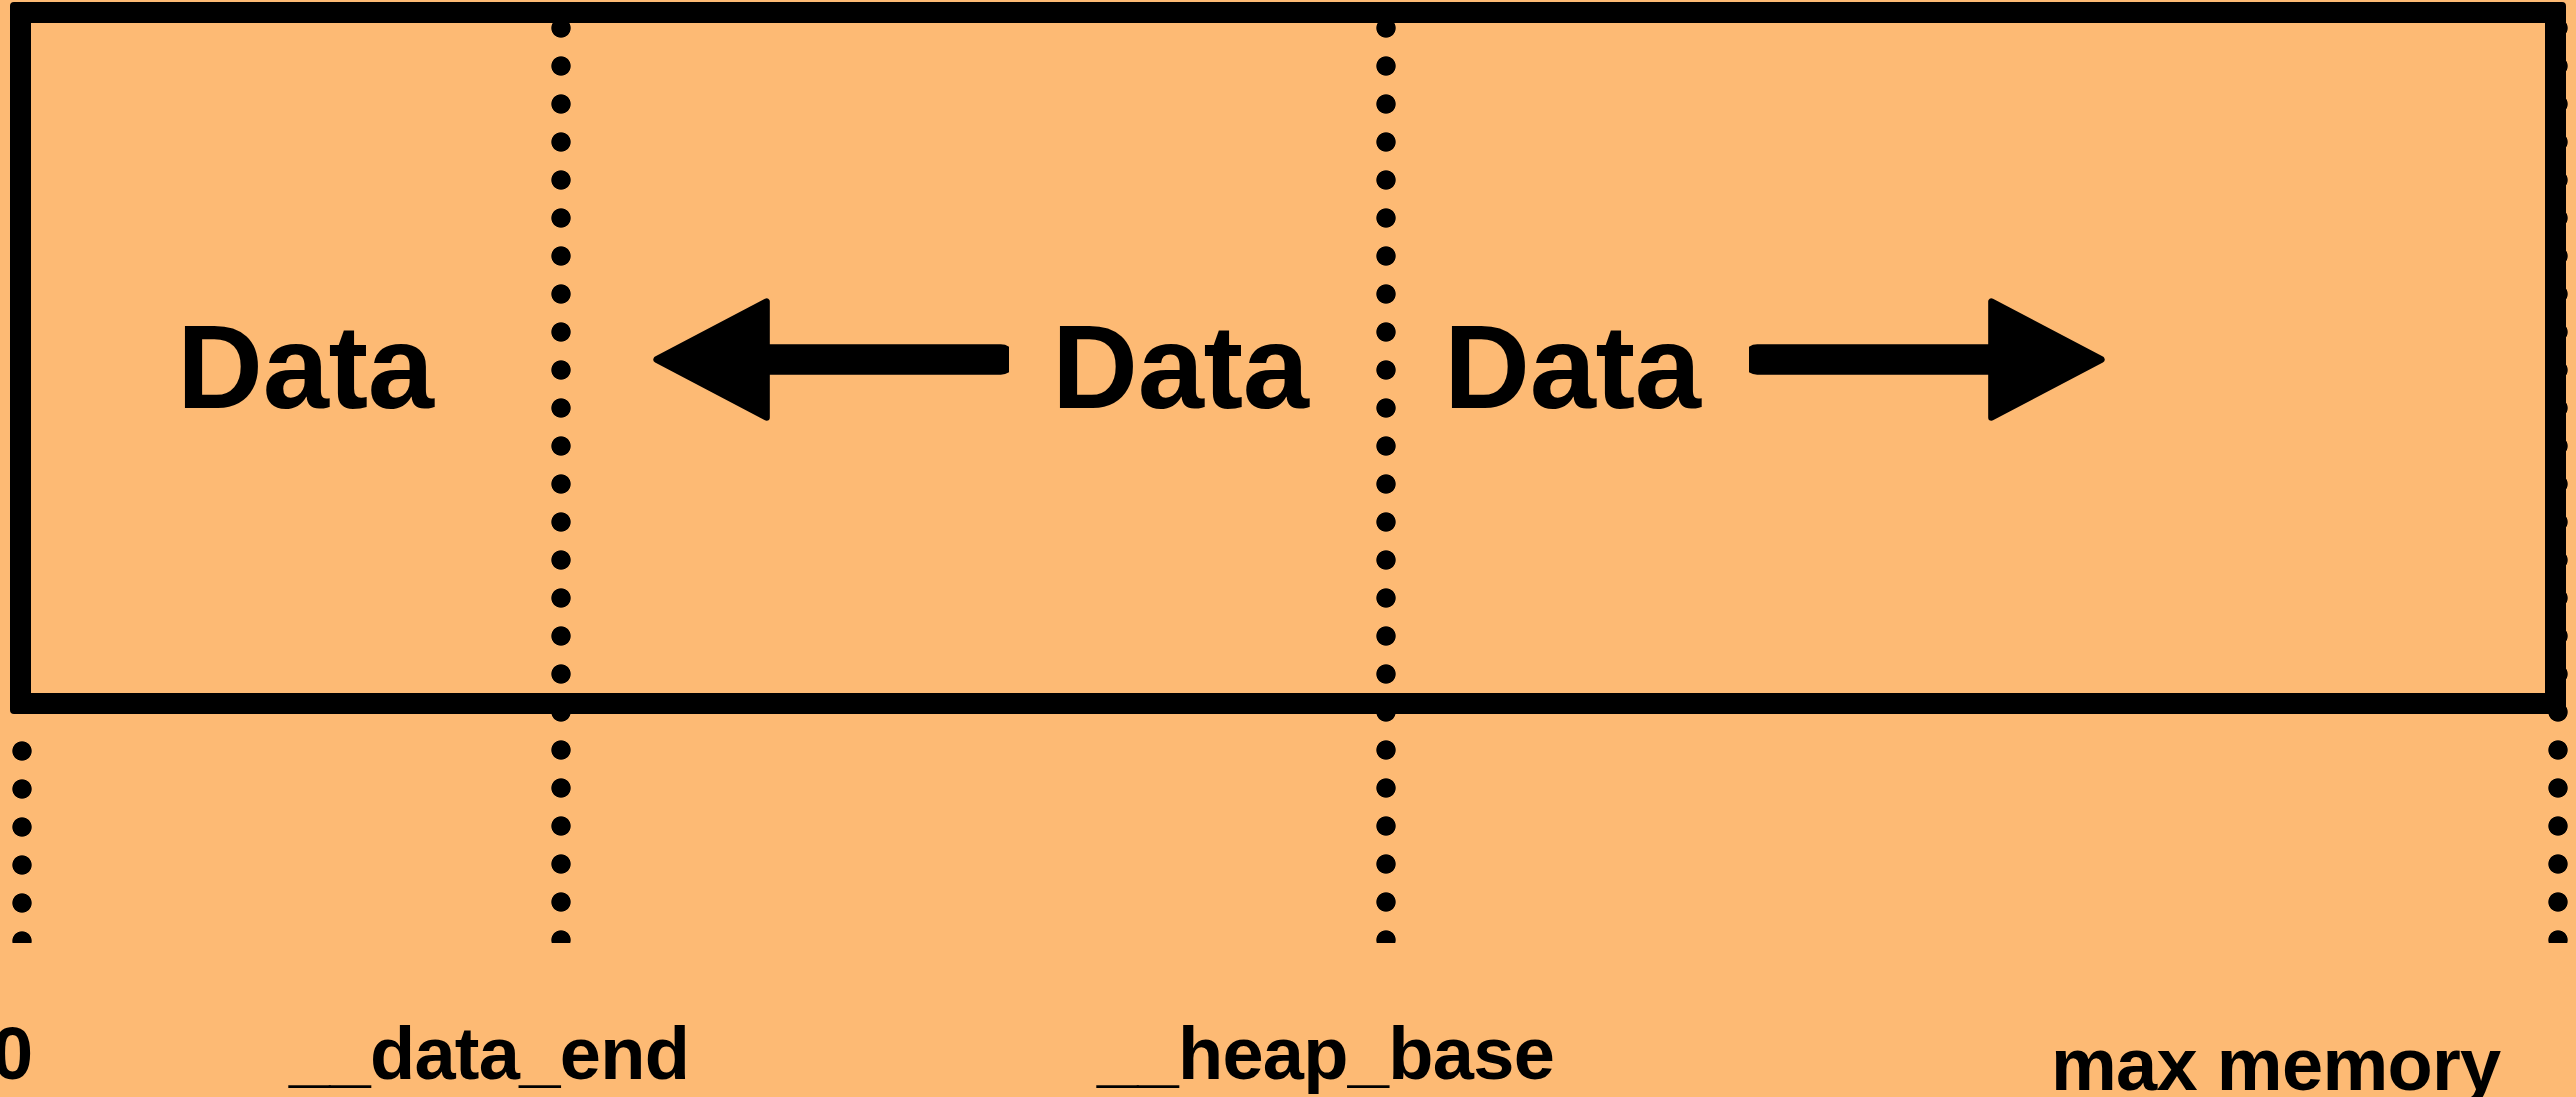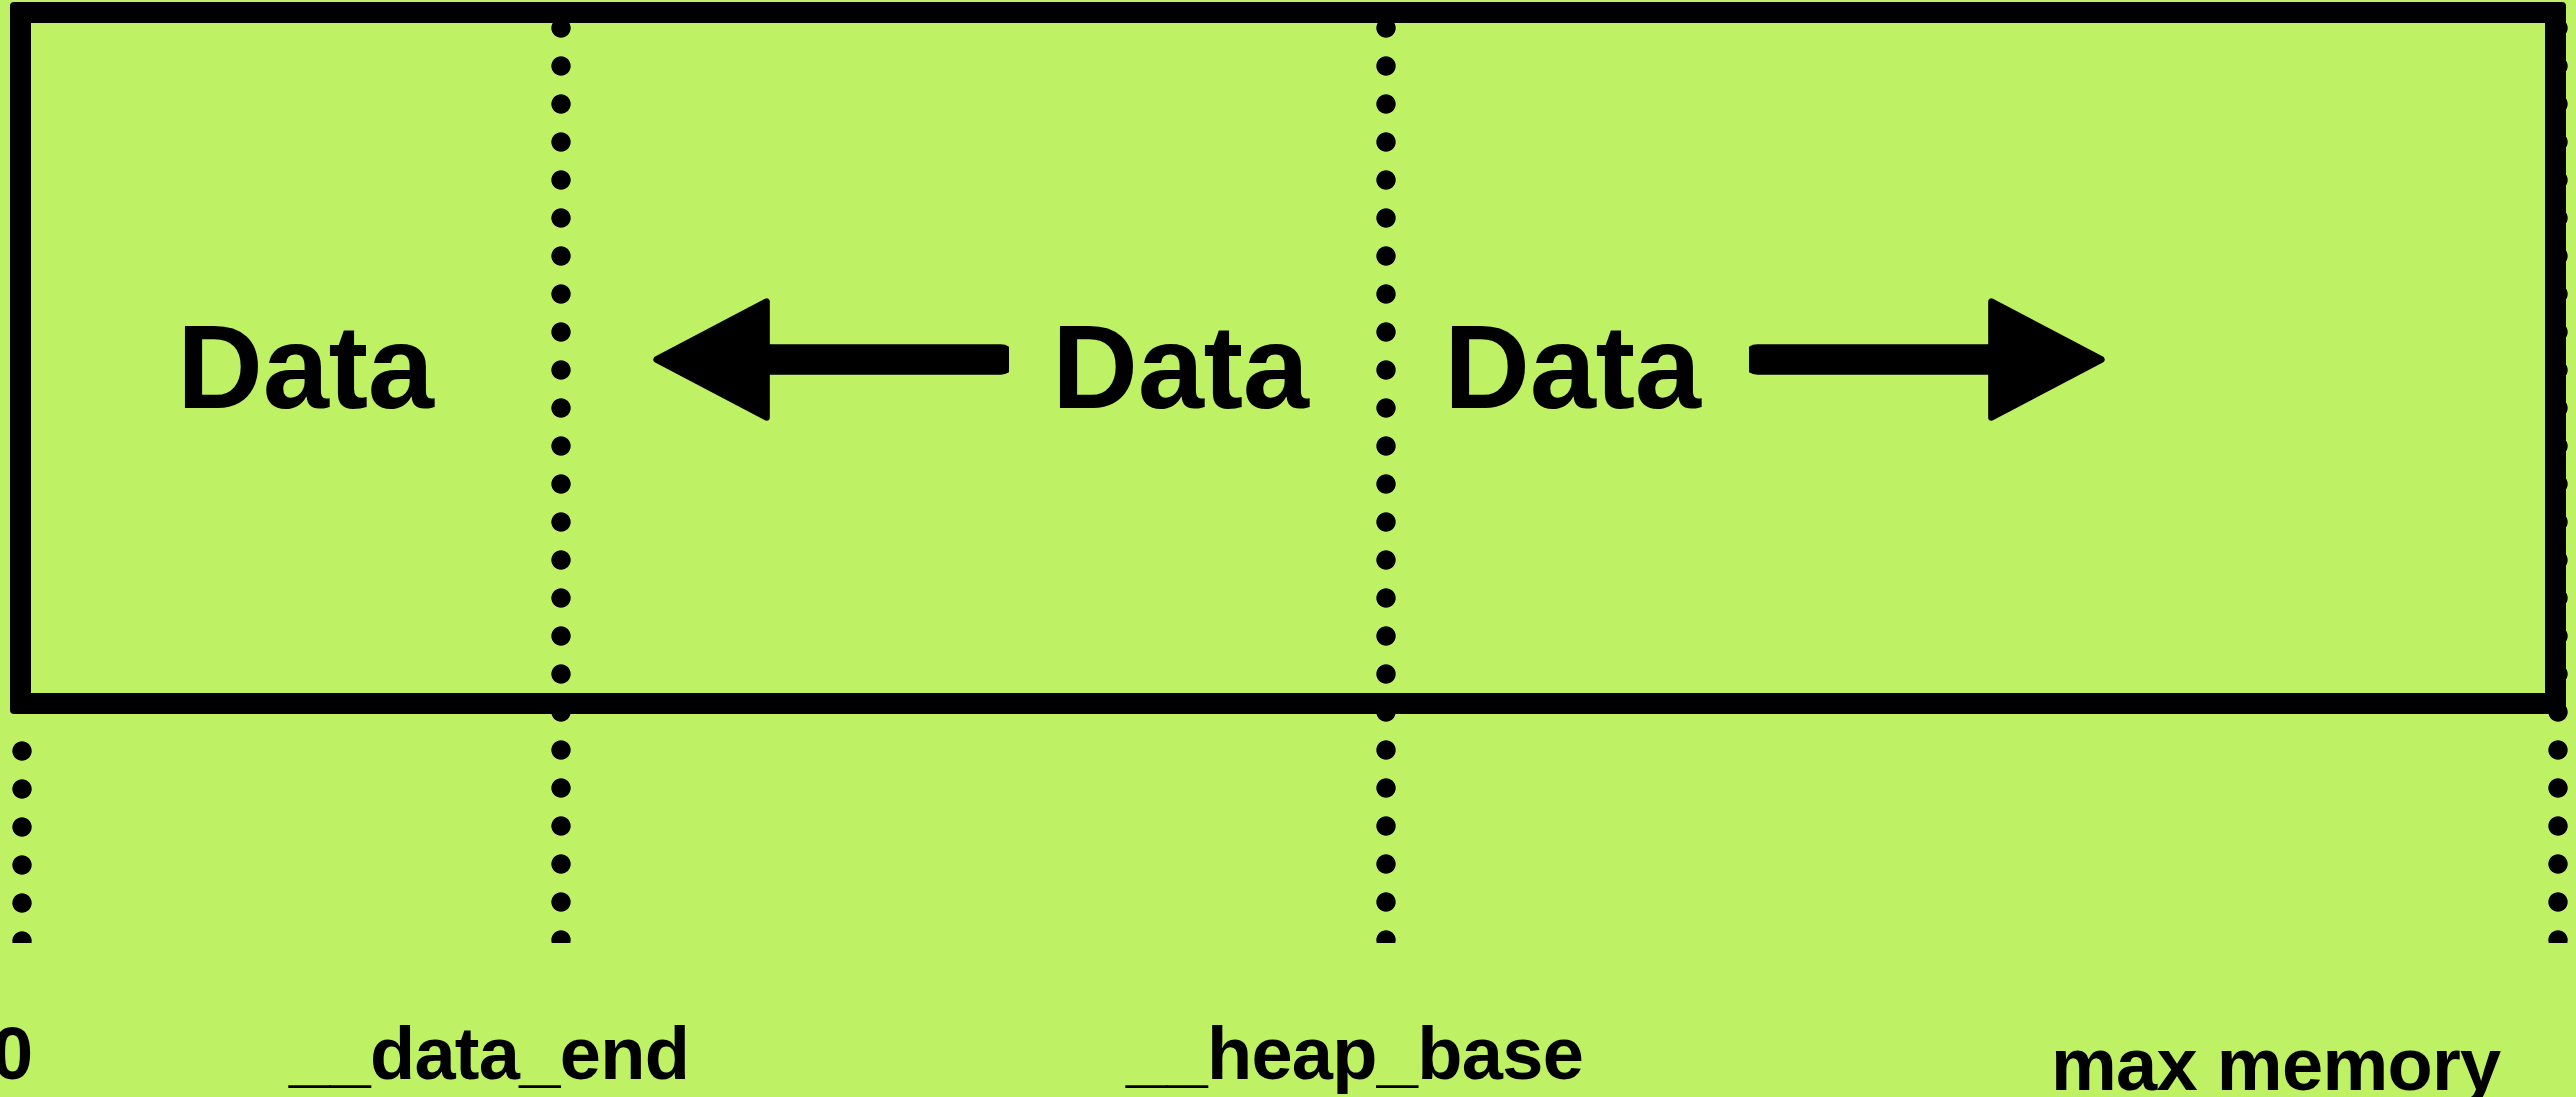--- a/index.html
+++ b/index.html
@@ -8,21 +8,21 @@
     padding: 0;
     background: #ffffff;
   }
   body {
     font-family: "Liberation Sans", sans-serif;
   }
   #stage {
     position: relative;
     width: 2576px;
     height: 1097px;
-    background: #bef264;
+    background: #fdba74;
     overflow: hidden;
   }
 
   
   .memory-box {
     position: absolute;
     left: 10px;
     top: 2px;
     width: 2556px;
     height: 712px;
@@ -97,18 +97,18 @@
 
   <svg class="arrow-svg" style="left:1749px; top:297px;" width="356" height="125" viewBox="0 0 540 190">
     <path d="M 535,95 L 368,7 L 368,77 L 12,77
              A 18,18 0 0 0 12,113 L 368,113 L 368,183 Z" fill="#000000" stroke="#000000" stroke-width="10" stroke-linejoin="round"></path>
   </svg>
 
   <div class="axis-label" style="left:-8px; top:1017px;">0</div>
 
   <div class="axis-label" style="left:289px; top:1017px;">__data_end</div>
 
-  <div class="axis-label" style="left:1097px; top:1017px;margin-left:29px;">__heap_base</div>
+  <div class="axis-label" style="left:1097px; top:1017px;">__heap_base</div>
 
   <div class="axis-label" style="left:2051px; top:1028px;">max memory</div>
 
 </div>
 
 
 </body></html>

